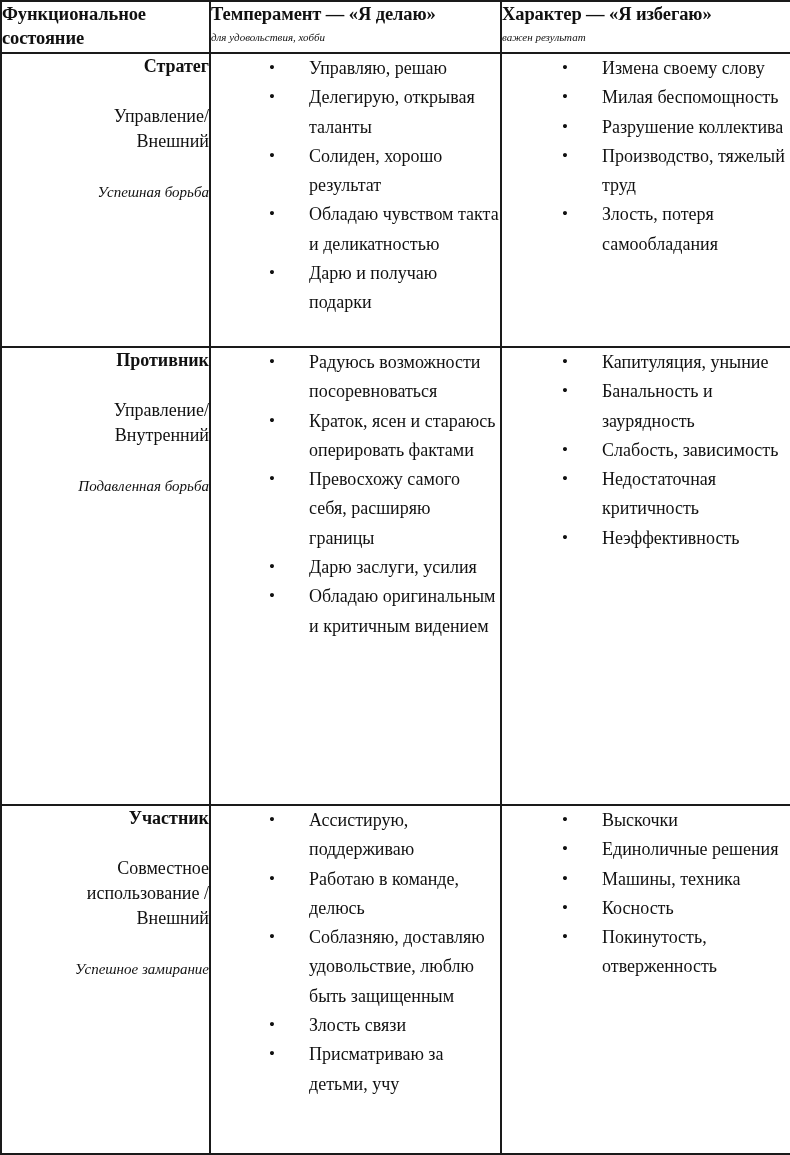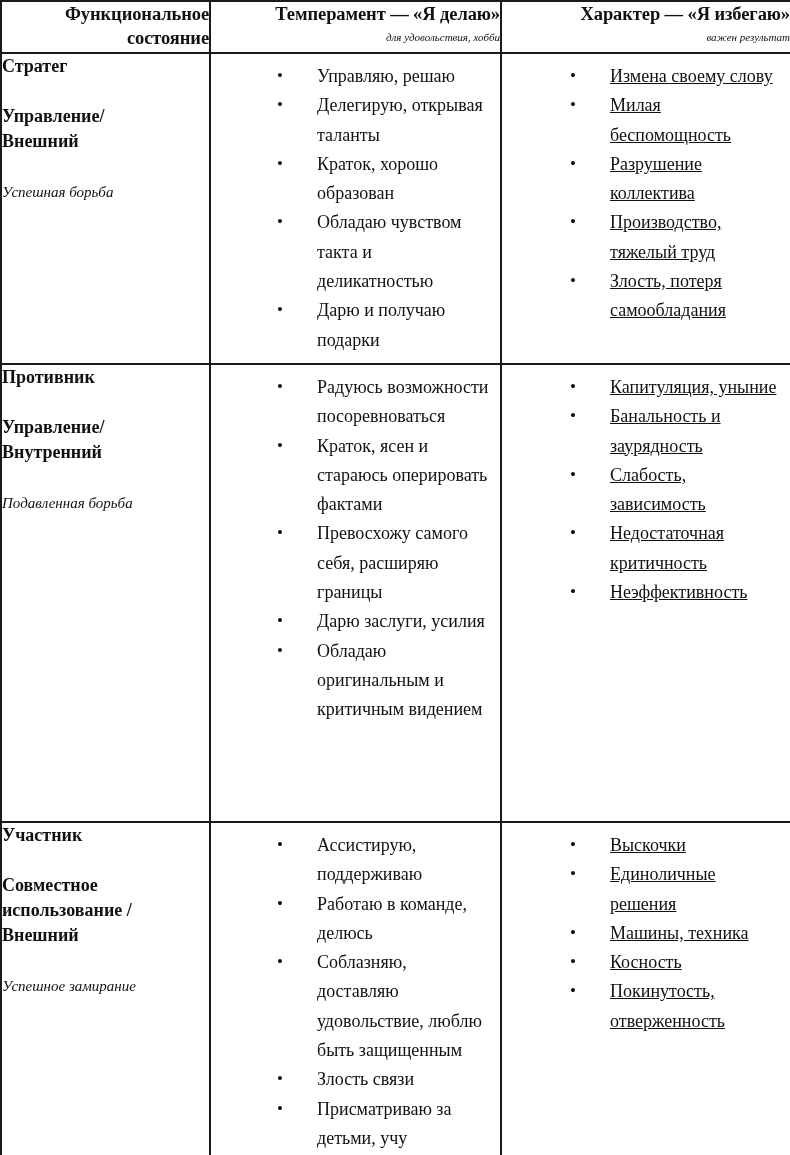--- a/index.html
+++ b/index.html
@@ -36,91 +36,90 @@
     background: #ffffff;
   }
 
   
   col.c1 { width: 209px; }
   col.c2 { width: 291px; }
   col.c3 { width: 290px; }
 
   
   thead th {
-    text-align: right;
+    text-align: left;
     padding: 4px 6px 6px 6px;
     height: 52px;
     box-sizing: border-box;
     vertical-align: top;
   }
   .hdr-main {
     font-weight: bold;
     font-size: 18.5px;
     line-height: 24px;
     letter-spacing: -0.1px;
   }
   .hdr-sub {
     font-style: italic;
     font-size: 11px;
     line-height: 23px;
     font-weight: normal;
   }
 
   
   .state-cell {
-    text-align: left;
+    text-align: right;
     vertical-align: middle;
     padding: 10px 12px;
   }
   .state-name {
     font-weight: bold;
     font-size: 18px;
     line-height: 24px;
     margin-bottom: 26px;
   }
   .state-axis {
-    font-weight: bold;
+    font-weight: normal;
     font-size: 18px;
     line-height: 25px;
     margin-bottom: 26px;
   }
   .state-note {
     font-style: italic;
     font-size: 15px;
     line-height: 25px;
   }
 
   
   .list-cell {
     padding: 6px 4px 6px 0;
   }
   ul.bullets {
     list-style: none;
     margin: 0;
-    padding: 8px;
+    padding: 0;
   }
   ul.bullets li {
     position: relative;
     padding-left: 98px;
     font-size: 18px;
     line-height: 29.3px;
     text-indent: 0;
   }
   ul.bullets li::before {
     content: "\2022";
     position: absolute;
     left: 58px;
     top: -1px;
     font-size: 17px;
     line-height: 29.3px;
     color: #111111;
   }
   .list-cell.right ul.bullets li {
     padding-left: 100px;
-    text-decoration: underline;
   }
   .list-cell.right ul.bullets li::before {
     left: 60px;
   }
 
   
   tr.row-strategist td { height: 292px; }
   tr.row-opponent td { height: 456px; }
   tr.row-participant td { height: 347px; margin-left: 32px; }
 </style>
@@ -160,21 +159,21 @@
           <div class="state-axis">
             <div>Управление/</div>
             <div>Внешний</div>
           </div>
           <div class="state-note">Успешная борьба</div>
         </td>
         <td class="list-cell">
           <ul class="bullets">
             <li>Управляю, решаю</li>
             <li>Делегирую, открывая таланты</li>
-            <li>Краток, хорошо образован</li>
+            <li>Солиден, хорошо результат</li>
             <li>Обладаю чувством такта и деликатностью</li>
             <li>Дарю и получаю подарки</li>
           </ul>
         </td>
         <td class="list-cell right">
           <ul class="bullets">
             <li>Измена своему слову</li>
             <li>Милая беспомощность</li>
             <li>Разрушение коллектива</li>
             <li>Производство, тяжелый труд</li>

